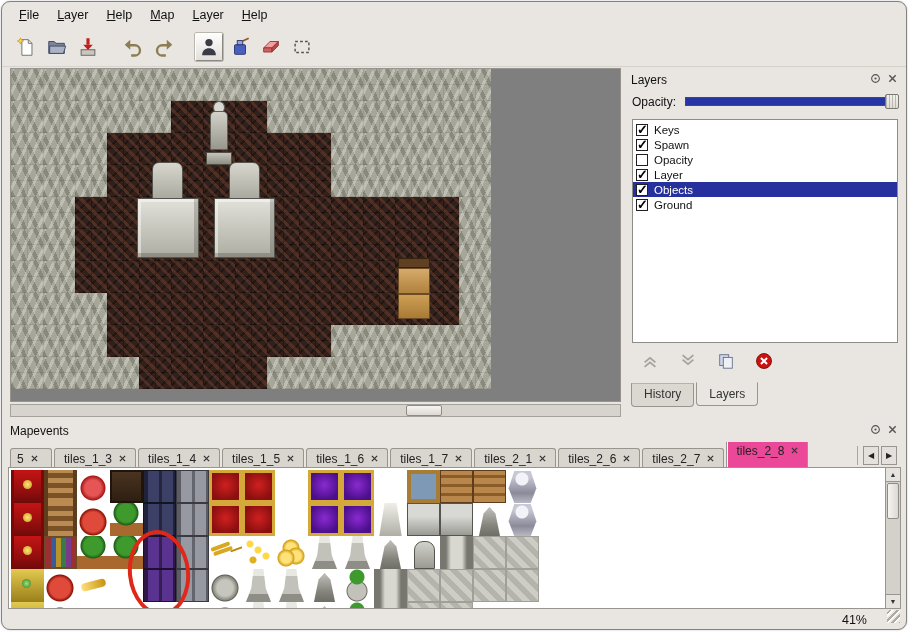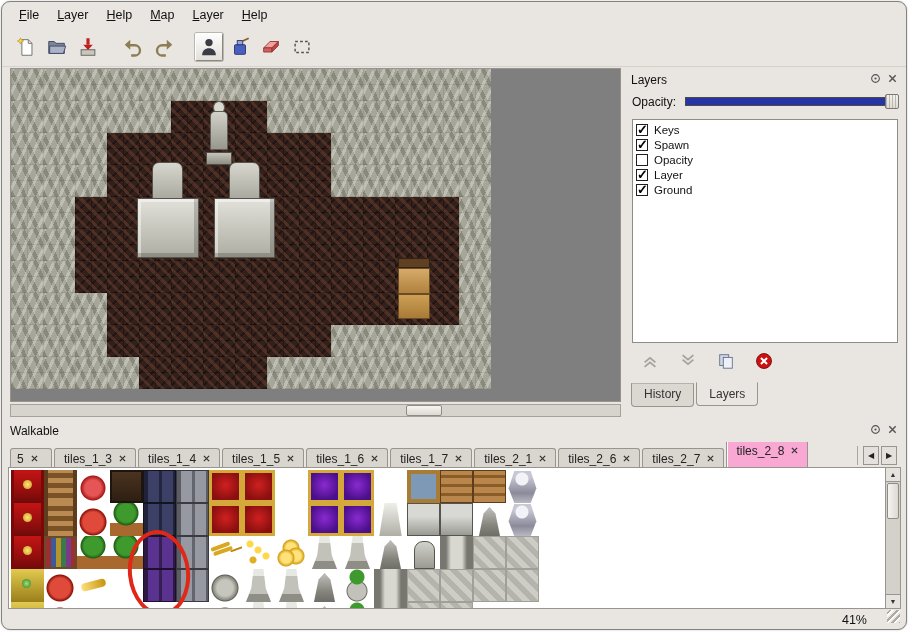--- a/index.html
+++ b/index.html
@@ -81,21 +81,21 @@
     border-top:1px solid #b5b2ac;margin-right:2px;border-radius:0 0 4px 4px;color:#333;}
   .dock-tab.active{background:#e9e6e2;position:relative;top:-1px;padding-top:4px;border-top-color:#e9e6e2;}
 
   
   .bottom-dock{position:absolute;left:4px;top:417px;width:897px;height:208px;}
   .ts-tabbar{position:relative;height:26px;display:flex;align-items:flex-end;border-bottom:1px solid #98958f;
     padding-left:2px;margin:3px 2px 0 2px;overflow:hidden;}
   .ts-tab{flex:none;display:flex;align-items:center;gap:7px;height:20px;padding:0 9px;font-size:12px;
     background:#d9d5cf;border:1px solid #98958f;border-bottom:none;border-radius:3px 3px 0 0;
     margin-right:2px;position:relative;top:1px;color:#222;white-space:nowrap;}
-  .ts-tab.active{height:36px;background:#f9a8d4;box-shadow:inset 1px 1px 0 #fbfaf8;justify-content:space-between;}
+  .ts-tab.active{height:36px;background:#ec4899;box-shadow:inset 1px 1px 0 #fbfaf8;justify-content:space-between;}
   .ts-tab.partial{width:42px;overflow:hidden;padding:0 6px;}
   .ts-tab-close svg{width:7px;height:7px;display:block;}
   .ts-arrows{position:absolute;right:4px;bottom:2px;display:flex;gap:2px;border-left:1px solid #aaa7a1;padding-left:5px;background:#e9e6e2;}
   .ts-arrow{width:16px;height:19px;background:#e4e1dc;border:1px solid #98958f;font-size:8px;
     display:flex;align-items:center;justify-content:center;color:#222;}
   .ts-content{position:relative;margin:0 2px;height:141px;background:#fff;border:1px solid #98958f;border-top:none;overflow:hidden;}
   .ts-grid{position:absolute;left:2px;top:2px;width:529px;height:166px;}
   .cell{position:absolute;width:33px;height:33px;background:#fff;}
   .highlight-circle{position:absolute;border:4px solid #e02818;border-radius:50%;transform:rotate(-6deg);}
   .vscroll{position:absolute;right:0;top:0;bottom:0;width:15px;background:#d4d1cb;border-left:1px solid #98958f;
@@ -447,20 +447,24 @@
           <div class="layer-label" style="background: none;">Spawn</div>
         </div>
         <div class="layer-row">
           <div class="checkbox"></div>
           <div class="layer-label" style="background: none;">Opacity</div>
         </div>
         <div class="layer-row">
           <div class="checkbox checked"></div>
           <div class="layer-label" style="background: none;">Layer</div>
         </div>
+        <div class="layer-row selected">
+          <div class="checkbox checked"></div>
+          <div class="layer-label" style="background: none;">Objects</div>
+        </div>
         <div class="layer-row">
           <div class="checkbox checked"></div>
           <div class="layer-label" style="background: none;">Ground</div>
         </div>
       </div>
     <div class="dock-buttons">
         <div class="dk-btn">
           <span><svg viewBox="0 0 20 20">
               <path d="M4 11.5l6-5 6 5" fill="none" stroke="#a2a29a" stroke-width="2"></path>
               <path d="M4 16.5l6-5 6 5" fill="none" stroke="#a2a29a" stroke-width="2"></path>
@@ -486,21 +490,21 @@
         </div>
       </div>
     <div class="dock-tabbar">
         <div class="dock-tab">History</div>
         <div class="dock-tab active">Layers</div>
       </div>
   </div>
 
   <div class="bottom-dock">
     <div class="dock-title">
-      <span>Walkable</span>
+      <span>Mapevents</span>
       <span class="spacer"></span>
       <span class="ti-btn">
           <span><svg viewBox="0 0 12 12">
               <circle cx="6" cy="6" r="4.2" fill="none" stroke="#555" stroke-width="1.2"></circle>
               <circle cx="6" cy="6" r="1.2" fill="#555"></circle>
             </svg></span>
         </span>
       <span class="ti-btn">
           <span><svg viewBox="0 0 12 12">
               <path d="M2.5 2.5l7 7M9.5 2.5l-7 7" stroke="#555" stroke-width="1.6"></path>

